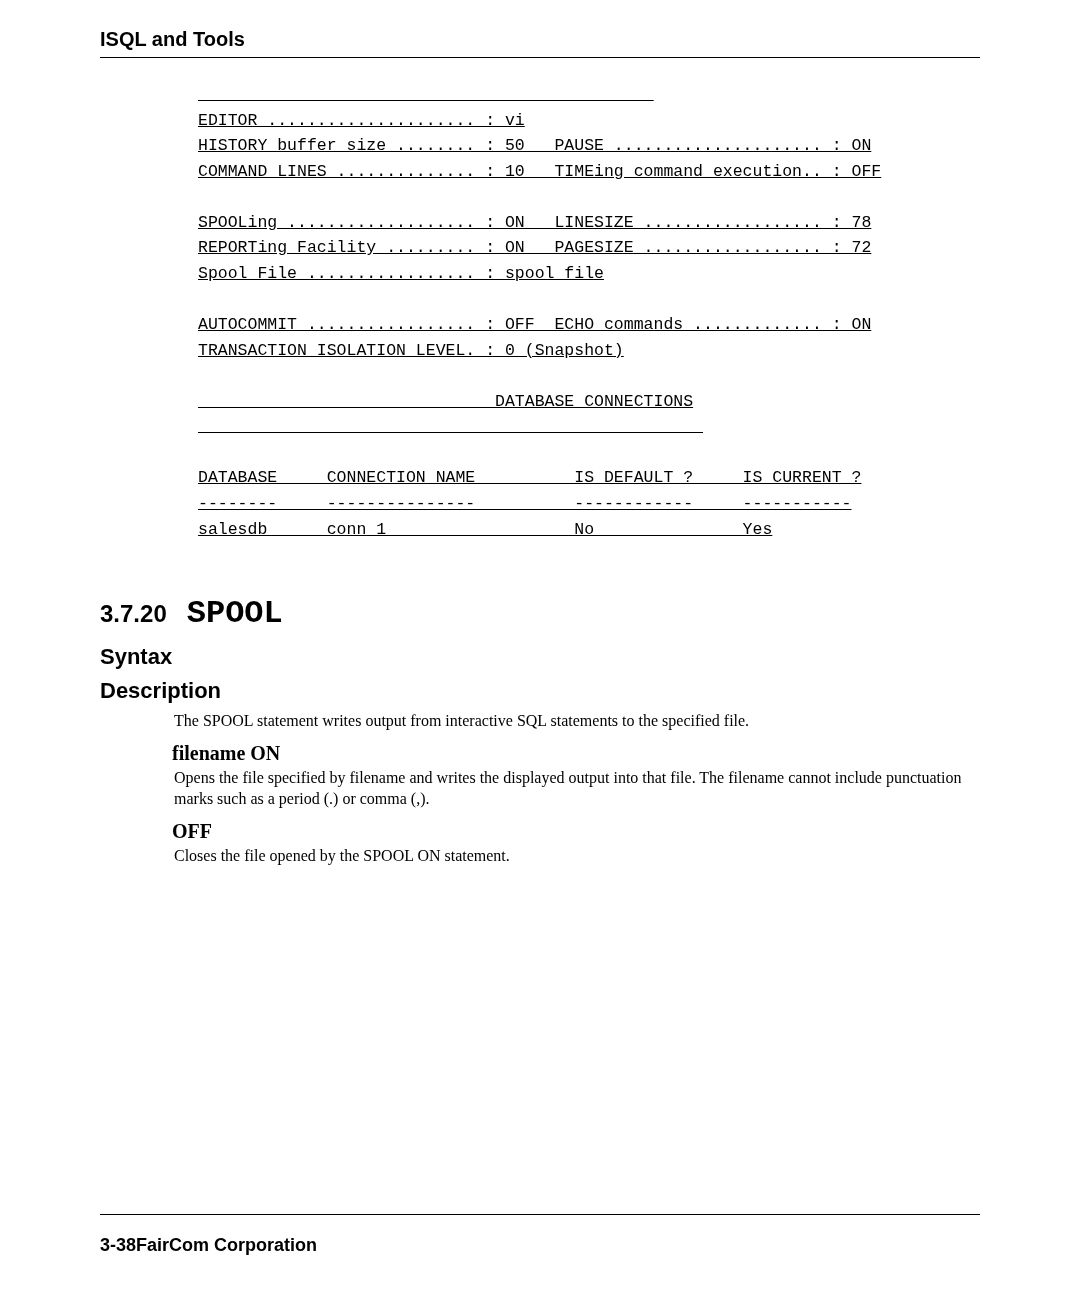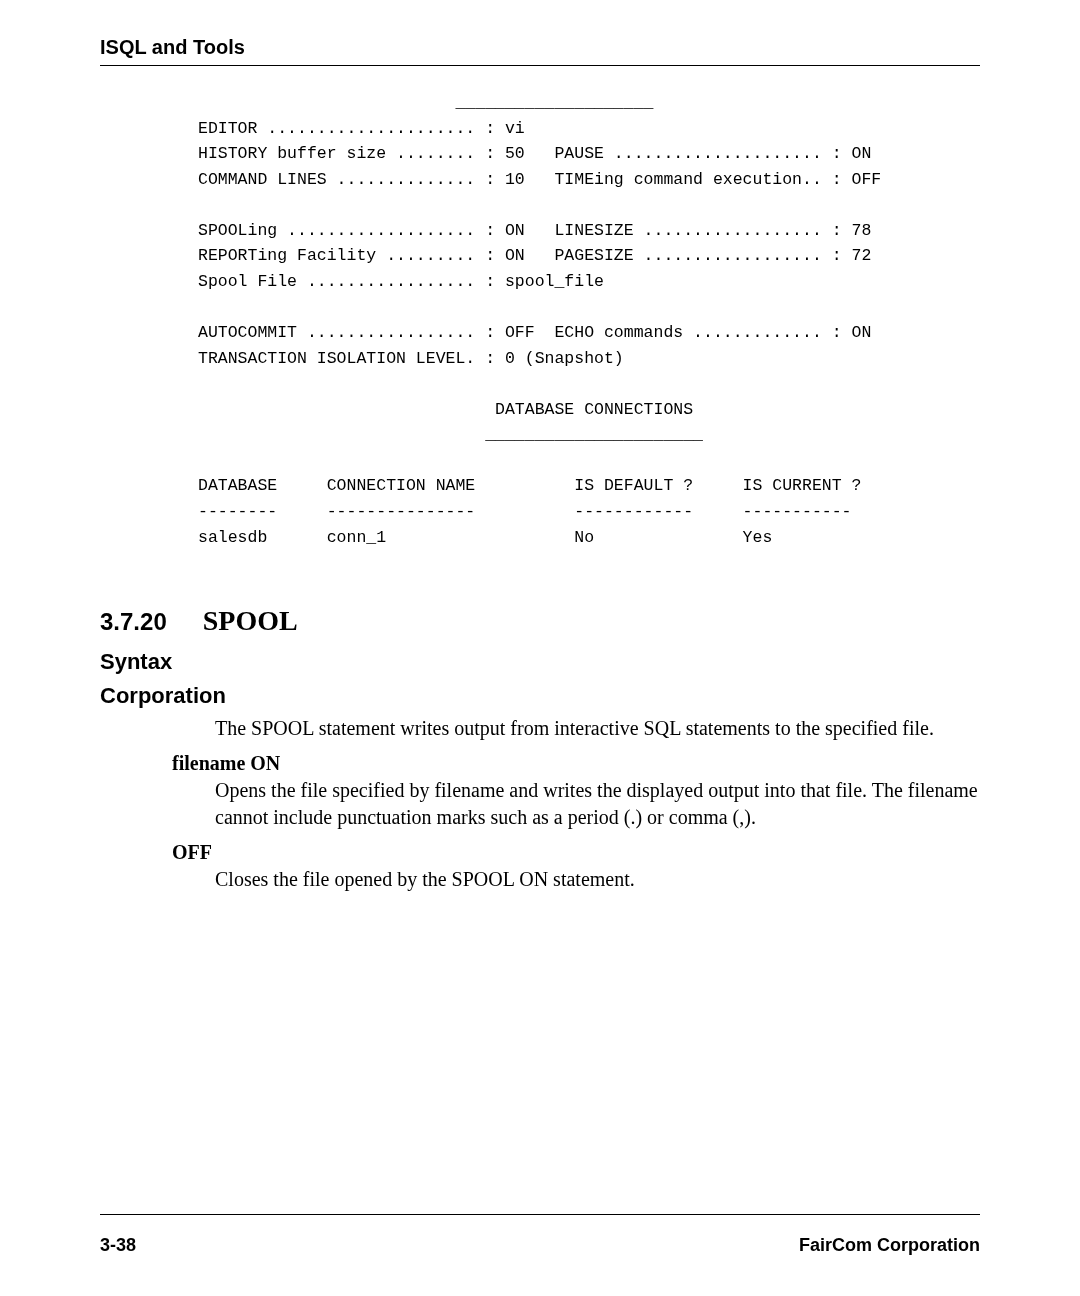--- a/index.html
+++ b/index.html
@@ -4,21 +4,21 @@
 <style>
   body {
     margin: 0;
     padding: 0;
     background: #fff;
     font-family: "Times New Roman", Times, serif;
     color: #000;
     width: 1080px;
   }
   .page {
-    padding: 36px 100px 40px 100px;
+    padding: 28px 100px 40px 100px;
     box-sizing: border-box;
     min-height: 1296px;
     display: flex;
     flex-direction: column;
     gap: 8px;
   }
   .header {
     font-family: Arial, Helvetica, sans-serif;
     font-weight: bold;
     font-size: 20px;
@@ -31,63 +31,63 @@
   }
   .footer-rule {
     margin: 0 0 8px 0;
   }
   .code-block {
     font-family: "Courier New", Courier, monospace;
     font-size: 16.5px;
     white-space: pre;
     line-height: 1.55;
     margin-left: 98px;
+    text-decoration: underline;
   }
   .section-num {
     font-family: Arial, Helvetica, sans-serif;
     font-weight: bold;
     font-size: 24px;
     display: inline-block;
     margin-top: 40px;
   }
   .section-title {
-    font-family: Liberation Serif, serif;
+    font-family: Liberation Mono, monospace;
     font-weight: bold;
-    font-size: 28px;
+    font-size: 32px;
     display: inline-block;
-    margin-left: 32px;
+    margin-left: 16px;
   }
   .section-row {
     margin-top: 18px;
     margin-bottom: 12px;
   }
   .subheading {
     font-family: Arial, Helvetica, sans-serif;
     font-weight: bold;
     font-size: 22px;
     margin-top: 8px;
     margin-bottom: 6px;
   }
   .body-text {
-    font-size: 20px;
+    font-size: 16px;
     line-height: 1.35;
-    margin-left: 115px;
+    margin-left: 74px;
     margin-bottom: 10px;
   }
   .arg-head {
     font-family: "Times New Roman", Times, serif;
     font-weight: bold;
     font-size: 20px;
     margin-left: 72px;
     margin-bottom: 2px;
   }
   .footer {
     margin-top: auto;
     display: flex;
-    justify-content: space-between;
     font-family: Arial, Helvetica, sans-serif;
     font-weight: bold;
     font-size: 18px;
     padding-top: 4px;
   }
   .italic { font-style: italic; }
   .content-area { flex: 1; }
 </style>
 </head>
 <body>
@@ -116,21 +116,21 @@
 --------     ---------------          ------------     -----------
 salesdb      conn_1                   No               Yes</div>
 
     <div class="section-row">
       <span class="section-num">3.7.20</span>
       <span class="section-title">SPOOL</span>
     </div>
 
     <div class="subheading">Syntax</div>
 
-    <div class="subheading">Corporation</div>
+    <div class="subheading">Description</div>
     <div class="body-text">The SPOOL statement writes output from interactive SQL statements to the specified file.</div>
 
 
     <div class="arg-head">filename ON</div>
     <div class="body-text">Opens the file specified by filename and writes the displayed output into that file. The filename cannot include punctuation marks such as a period (.) or comma (,).</div>
 
     <div class="arg-head">OFF</div>
     <div class="body-text">Closes the file opened by the SPOOL ON statement.</div>
 
   </div>

